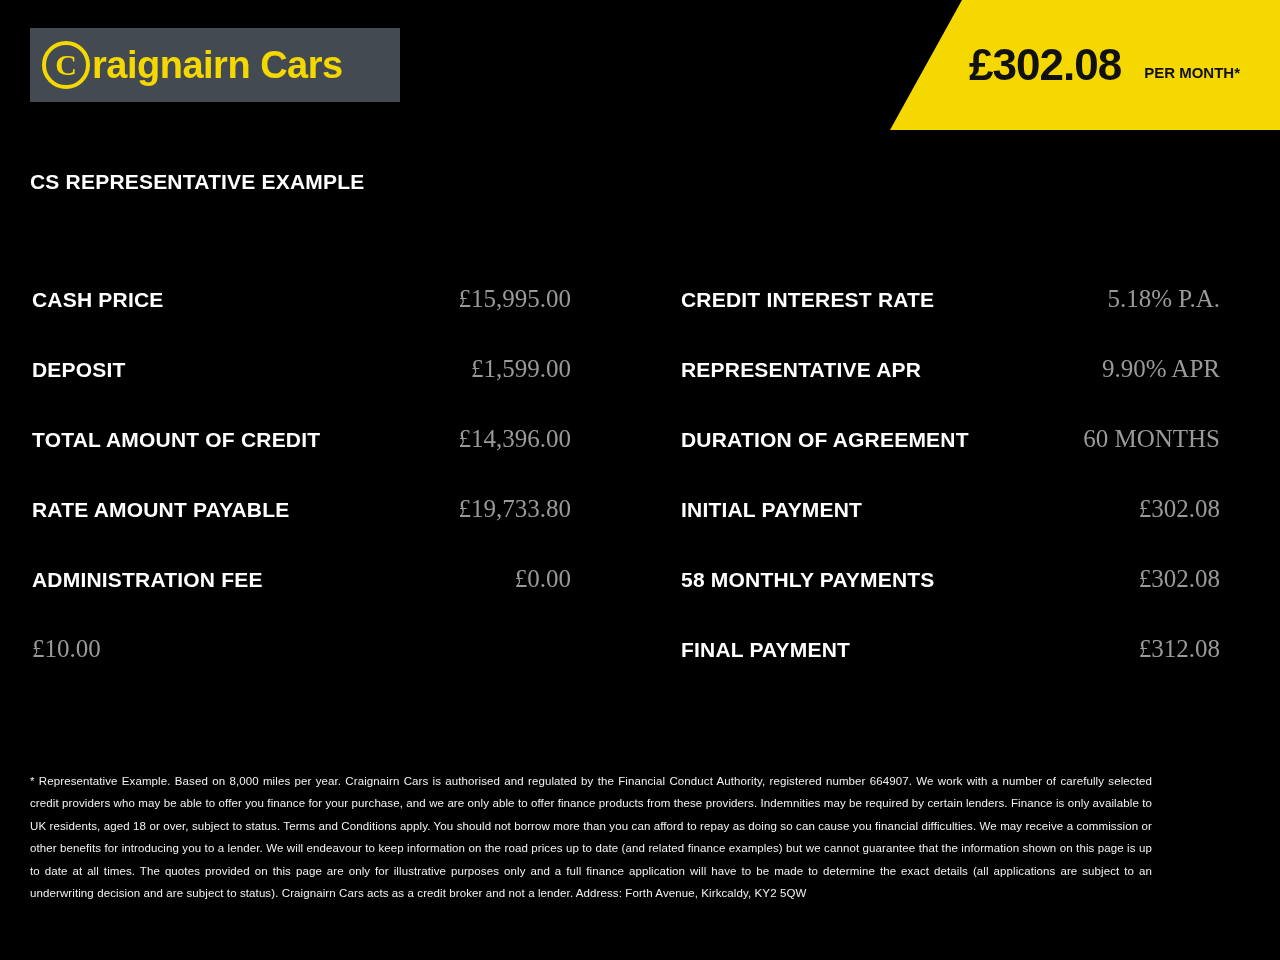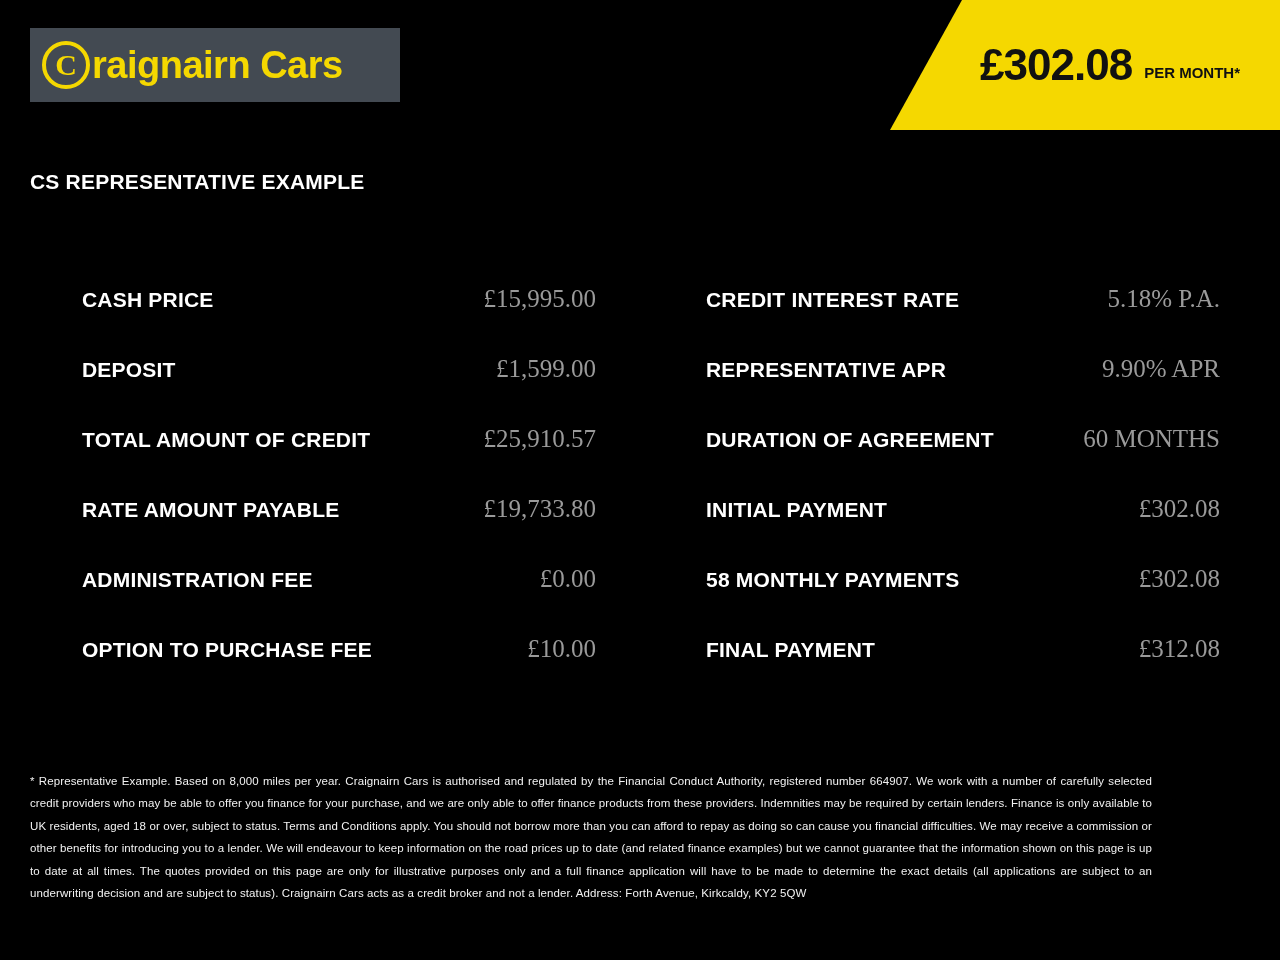--- a/index.html
+++ b/index.html
@@ -72,39 +72,39 @@
     color: #111;
     font-size: 44px;
     font-weight: bold;
     letter-spacing: -1px;
     line-height: 1;
   }
   .price-per {
     color: #111;
     font-size: 15px;
     font-weight: bold;
-    margin-left: 12px;
+    margin-left: 23px;
     margin-top: 14px;
     letter-spacing: 0px;
   }
 
   
   .section-title {
     color: #fff;
     font-size: 21px;
     font-weight: bold;
     letter-spacing: 0.2px;
     margin: 38px 0 0 30px;
   }
 
   
   .table-wrap {
     display: flex;
     margin-top: 52px;
-    padding: 0 60px 0 82px;
+    padding: 0 60px 0 32px;
     gap: 110px;
   }
   .col {
     flex: 1 1 0;
   }
   .row {
     display: flex;
     align-items: baseline;
     justify-content: space-between;
     height: 70px;
@@ -167,32 +167,31 @@
       <div class="row">
         <span class="label">CASH PRICE</span>
         <span class="value">£15,995.00</span>
       </div>
       <div class="row">
         <span class="label">DEPOSIT</span>
         <span class="value">£1,599.00</span>
       </div>
       <div class="row">
         <span class="label">TOTAL AMOUNT OF CREDIT</span>
-        <span class="value">£25,910.57</span>
+        <span class="value">£14,396.00</span>
       </div>
       <div class="row">
         <span class="label">RATE AMOUNT PAYABLE</span>
         <span class="value">£19,733.80</span>
       </div>
       <div class="row">
         <span class="label">ADMINISTRATION FEE</span>
         <span class="value">£0.00</span>
       </div>
       <div class="row">
-        <span class="label">OPTION TO PURCHASE FEE</span>
         <span class="value">£10.00</span>
       </div>
     </div>
 
     <div class="col">
       <div class="row">
         <span class="label">CREDIT INTEREST RATE</span>
         <span class="value">5.18% P.A.</span>
       </div>
       <div class="row">

